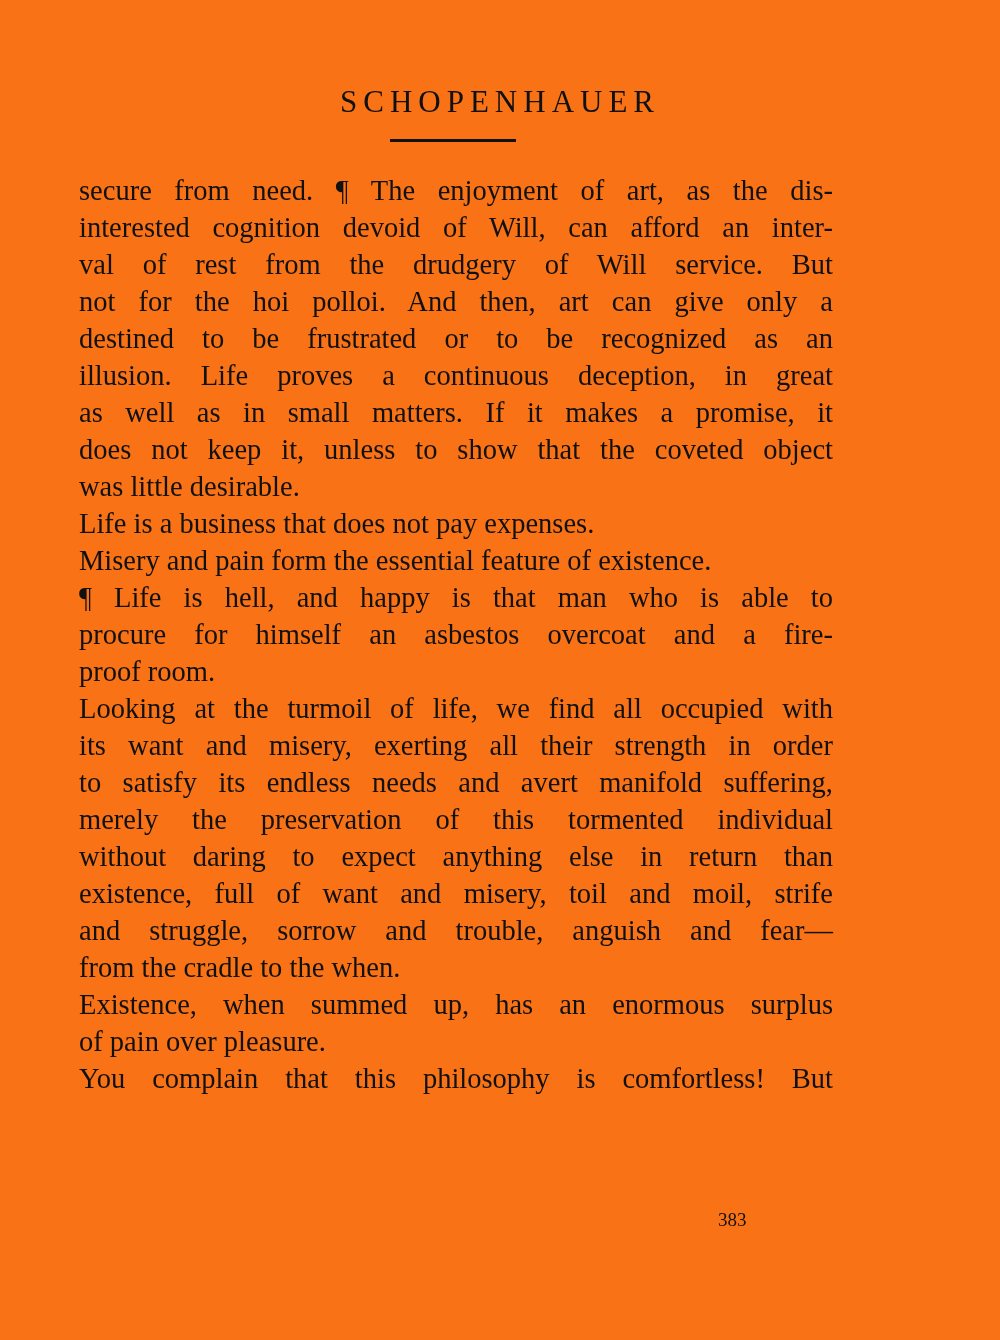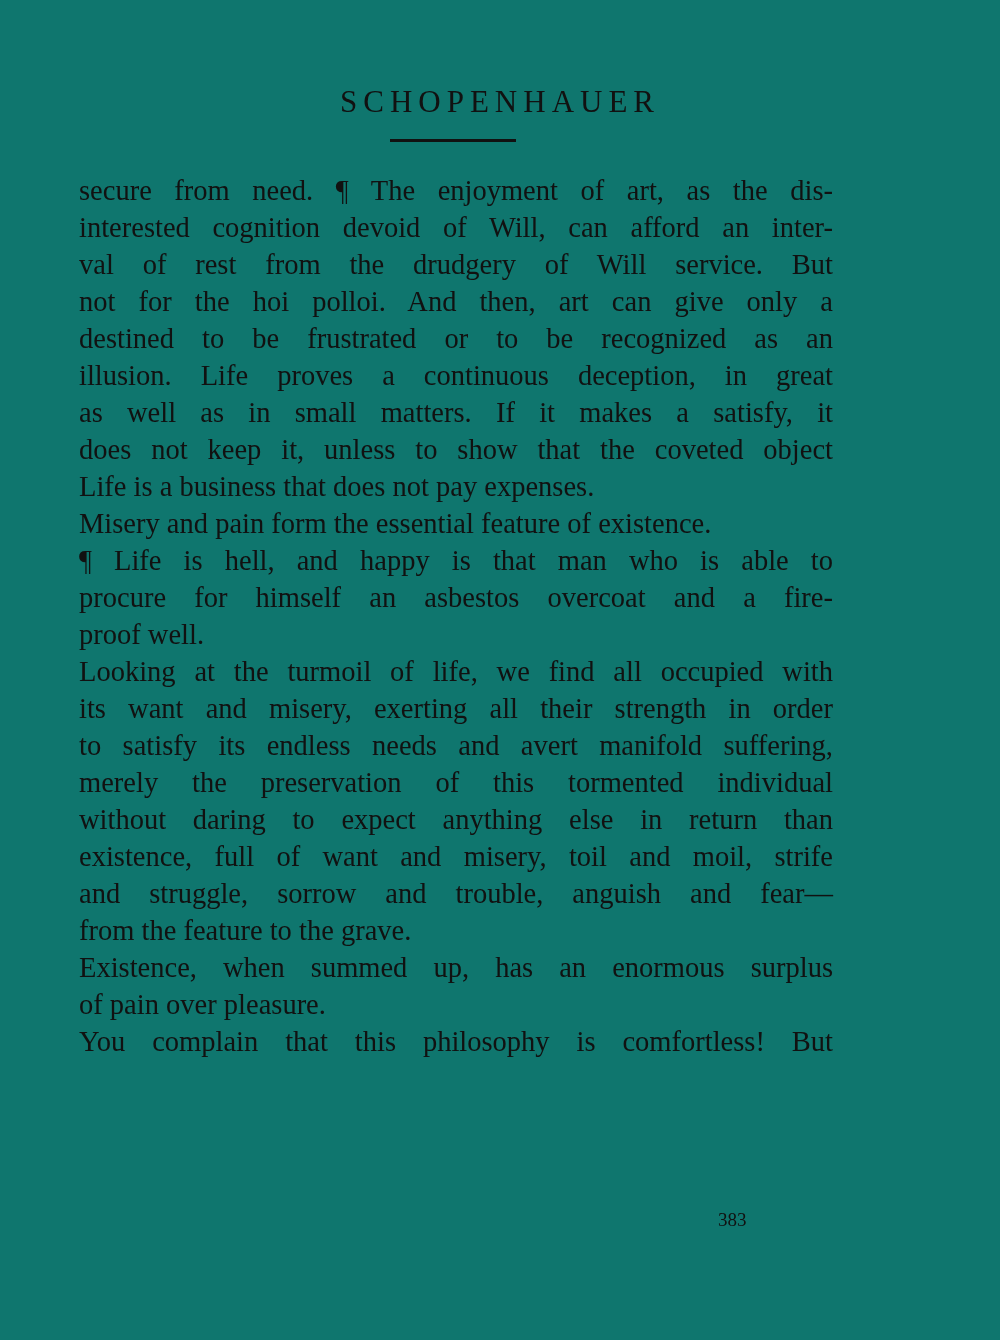--- a/index.html
+++ b/index.html
@@ -1,17 +1,17 @@
 <!DOCTYPE html>
 <html><head>
 <meta charset="utf-8">
 <style>
   html, body { margin: 0; padding: 0; background: #ffffff; }
   body { width: 1000px; height: 1340px; position: relative; overflow: hidden; }
-  .page { position: absolute; left: 0; top: 0; width: 1000px; height: 1340px; background: #0f766e; color: #111111; }
+  .page { position: absolute; left: 0; top: 0; width: 1000px; height: 1340px; background: #f97316; color: #111111; }
   .running-head {
     position: absolute; left: 0; width: 1000px; top: 82px;
     text-align: center;
     font-family: "Liberation Serif", "DejaVu Serif", serif;
     font-size: 31px; letter-spacing: 6px; line-height: 40px;
     color: #111;
   }
   .head-rule {
     position: absolute; left: 390px; top: 139px; width: 126px; height: 3px; background: #111;
   }
@@ -38,34 +38,35 @@
   <div class="running-head">SCHOPENHAUER</div>
   <div class="head-rule"></div>
 
   <div class="body-text">
     <span class="line">secure from need. ¶ The enjoyment of art, as the dis-</span>
     <span class="line">interested cognition devoid of Will, can afford an inter-</span>
     <span class="line">val of rest from the drudgery of Will service. But</span>
     <span class="line">not for the hoi polloi. And then, art can give only a</span>
     <span class="line">destined to be frustrated or to be recognized as an</span>
     <span class="line">illusion. Life proves a continuous deception, in great</span>
-    <span class="line">as well as in small matters. If it makes a satisfy, it</span>
+    <span class="line">as well as in small matters. If it makes a promise, it</span>
     <span class="line">does not keep it, unless to show that the coveted object</span>
+    <span class="line last">was little desirable.</span>
     <span class="line last">Life is a business that does not pay expenses.</span>
     <span class="line last">Misery and pain form the essential feature of existence.</span>
     <span class="line">¶ Life is hell, and happy is that man who is able to</span>
     <span class="line">procure for himself an asbestos overcoat and a fire-</span>
-    <span class="line last">proof well.</span>
+    <span class="line last">proof room.</span>
     <span class="line">Looking at the turmoil of life, we find all occupied with</span>
     <span class="line">its want and misery, exerting all their strength in order</span>
     <span class="line">to satisfy its endless needs and avert manifold suffering,</span>
     <span class="line">merely the preservation of this tormented individual</span>
     <span class="line">without daring to expect anything else in return than</span>
     <span class="line">existence, full of want and misery, toil and moil, strife</span>
     <span class="line">and struggle, sorrow and trouble, anguish and fear—</span>
-    <span class="line last">from the feature to the grave.</span>
+    <span class="line last">from the cradle to the when.</span>
     <span class="line">Existence, when summed up, has an enormous surplus</span>
     <span class="line last">of pain over pleasure.</span>
     <span class="line">You complain that this philosophy is comfortless! But</span>
   </div>
 
   <div class="folio">383</div>
 </div>
 
 </body></html>

